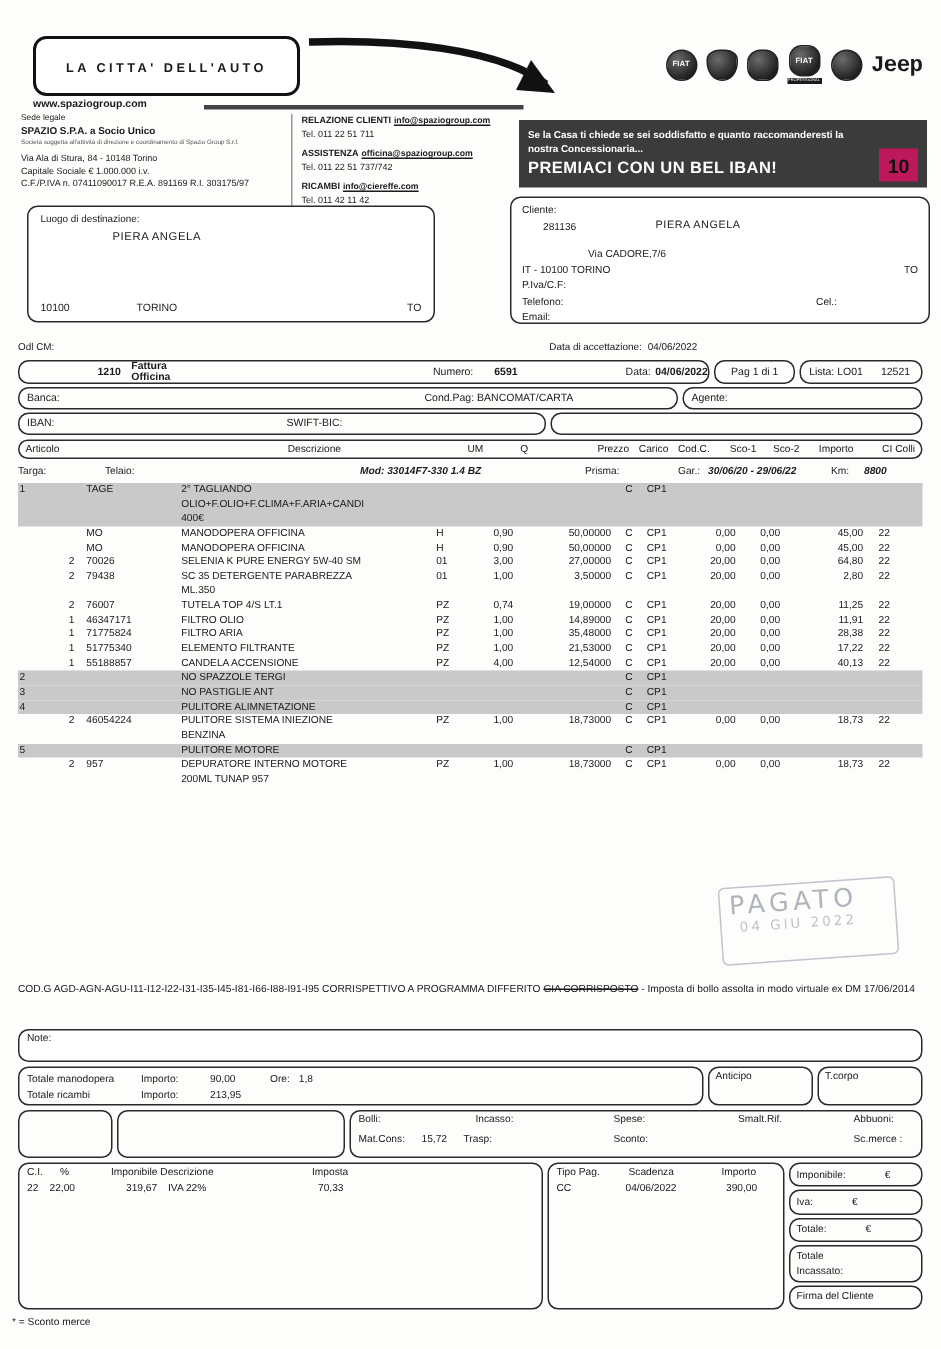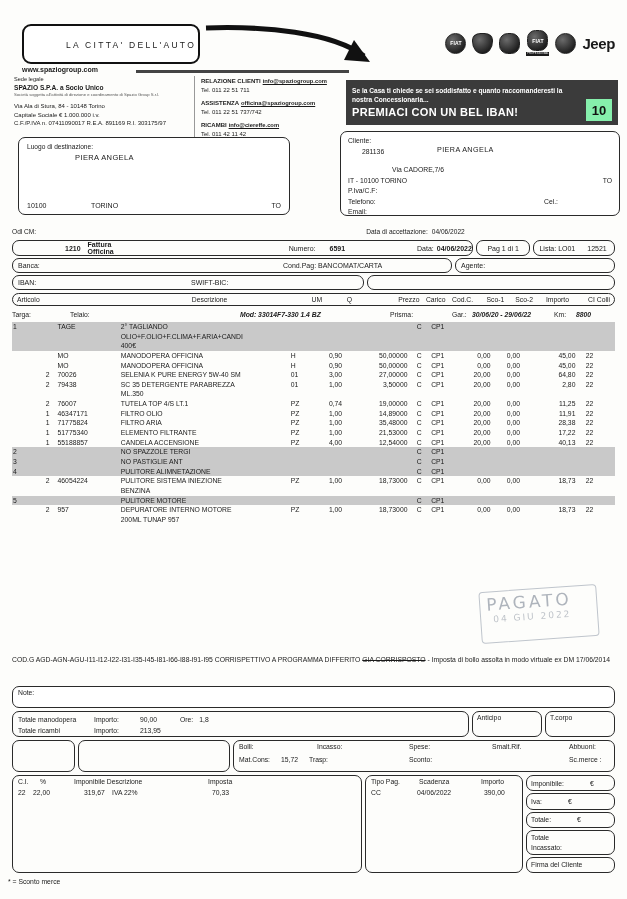--- a/index.html
+++ b/index.html
@@ -21,39 +21,39 @@
     position:absolute; left: 14px; top: 18px;
     width: 178px; height: 40px;
     border: 2.5px solid #111; border-radius: 9px;
     display:flex; flex-direction:column; align-items:center; justify-content:center;
     background: #fff;
   }
   .logo-main {
     font-size: 30px; font-weight: bold; letter-spacing: 2.5px;
     line-height: .95; font-family: "DejaVu Sans", sans-serif;
   }
-  .logo-sub { font-size: 8.5px; letter-spacing: 2.3px; font-weight: normal; margin-top:1px;padding-left:40px; }
+  .logo-sub { font-size: 8.5px; letter-spacing: 2.3px; font-weight: bold; margin-top:1px; }
   .arrow-swoosh { position:absolute; left:196px; top:16px; }
   .brands { position:absolute; right: 4px; top: 24px; display:flex; align-items:center; gap:6px; }
   .brand-badge {
     width: 21px; height: 21px; border-radius: 50%;
     background: radial-gradient(circle at 35% 30%, #6b6b6b, #1e1e1e 75%);
     border: 1.4px solid #222;
     display:flex; align-items:center; justify-content:center;
     color:#fff; font-size:5px; font-weight:bold; letter-spacing:.2px;
     font-family:"Liberation Sans", sans-serif;
   }
   .brand-badge.shield { border-radius: 40% 40% 48% 48% / 32% 32% 60% 60%; }
   .brand-badge.hex { border-radius: 42%; }
   .brand-badge.fiatpro { border-radius: 40%; }
   .fiatpro-wrap { display:flex; flex-direction:column; align-items:center; }
   .fiatpro-bar { width:23px; height:4px; background:#1b1b1b; margin-top:1px;
       color:#fff; font-size:2.6px; text-align:center; line-height:4px; letter-spacing:.1px;}
   .jeep-word { font-size: 15px; font-weight: bold; letter-spacing: -0.4px;
-      font-family:Liberation Sans, sans-serif;text-align:right; }
+      font-family:Liberation Mono, monospace;text-align:right; }
 
   .site-url { position:absolute; left:14px; top: 60px; font-size:7px; font-weight:bold; }
   .url-rule { position:absolute; left:128px; top:64px; right:270px; height:3px; background:#444; }
 
   
   .info-row { display:flex; margin-top: 8px; }
   .info-left { width: 186px; padding-left: 6px; line-height: 1.35; }
   .info-left .lbl { font-size:5.6px; }
   .info-left .bold { font-weight:bold; font-size:6.6px; }
   .info-left .tiny { font-size:4.2px; color:#555; }
@@ -70,21 +70,21 @@
   
   .promo {
     position:absolute; left: 346px; top: 80px; width: 272px; height: 45px;
     background: #3b3b3b; color: #fff; padding: 3px 6px;
     display:flex; flex-direction:column; justify-content:center;
   }
   .promo-top { font-size: 6.6px; font-weight:bold; line-height:1.28; padding-right:34px; }
   .promo-big { font-size: 11px; font-weight:bold; letter-spacing:.3px; margin-top:2px; }
   .promo-icon {
     position:absolute; right:6px; bottom:4px; width:26px; height:22px;
-    background:#86efac; color:#111; font-size:13px; font-weight:bold;
+    background:#be185d; color:#111; font-size:13px; font-weight:bold;
     display:flex; align-items:center; justify-content:center;
   }
 
   
   .bx { border:1px solid #2a2a2a; border-radius: 7px; background:#fff; position:relative; }
 
   .dest-box { position:absolute; left: 18px; top: 137px; width: 272px; height: 78px; padding:5px 8px; }
   .dest-lbl { font-size:6.6px; }
   .dest-name { font-size:7.5px; margin-top:3px; padding-left: 48px; letter-spacing:.4px; }
   .dest-foot { position:absolute; left:8px; right:8px; bottom:5px; display:flex; font-size:7px; }

